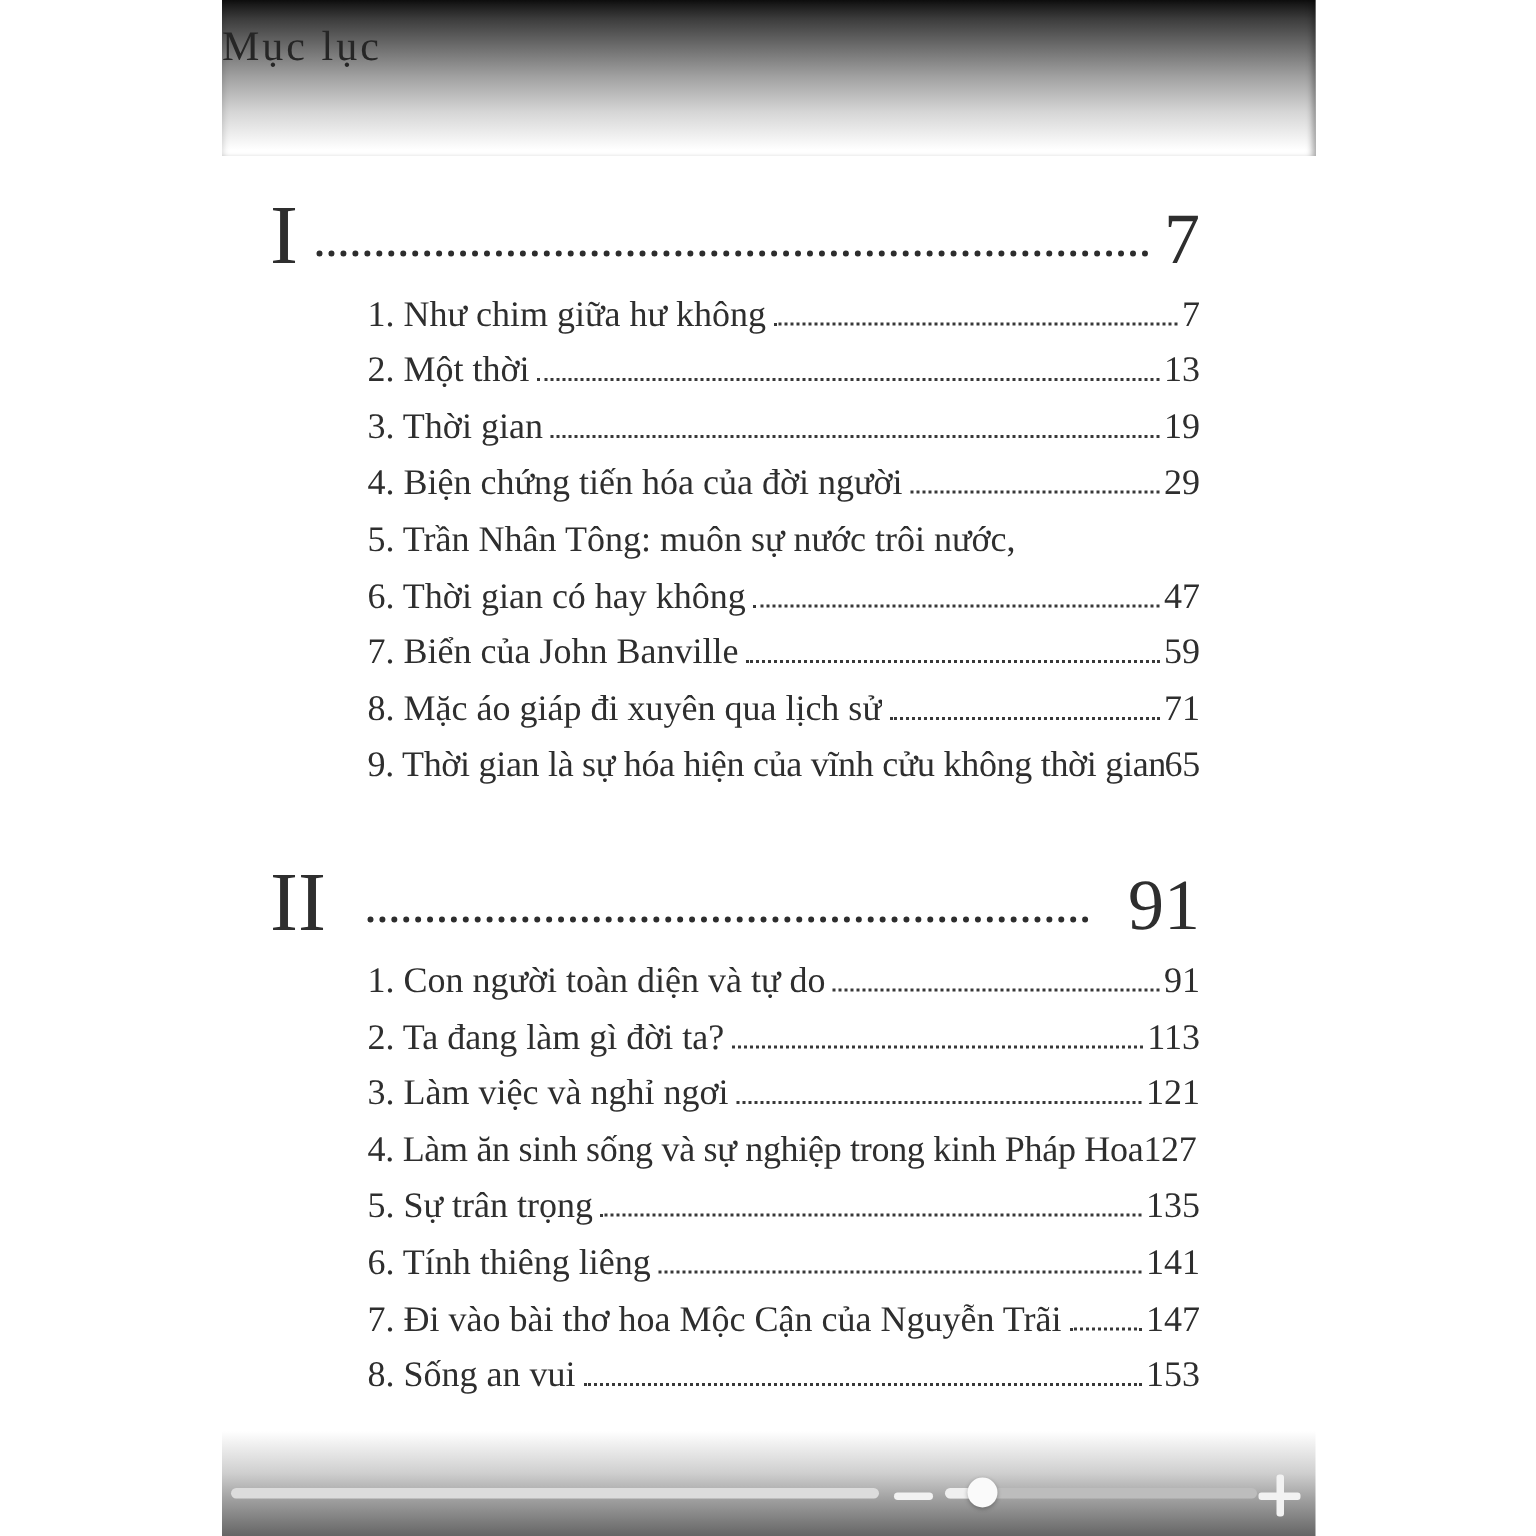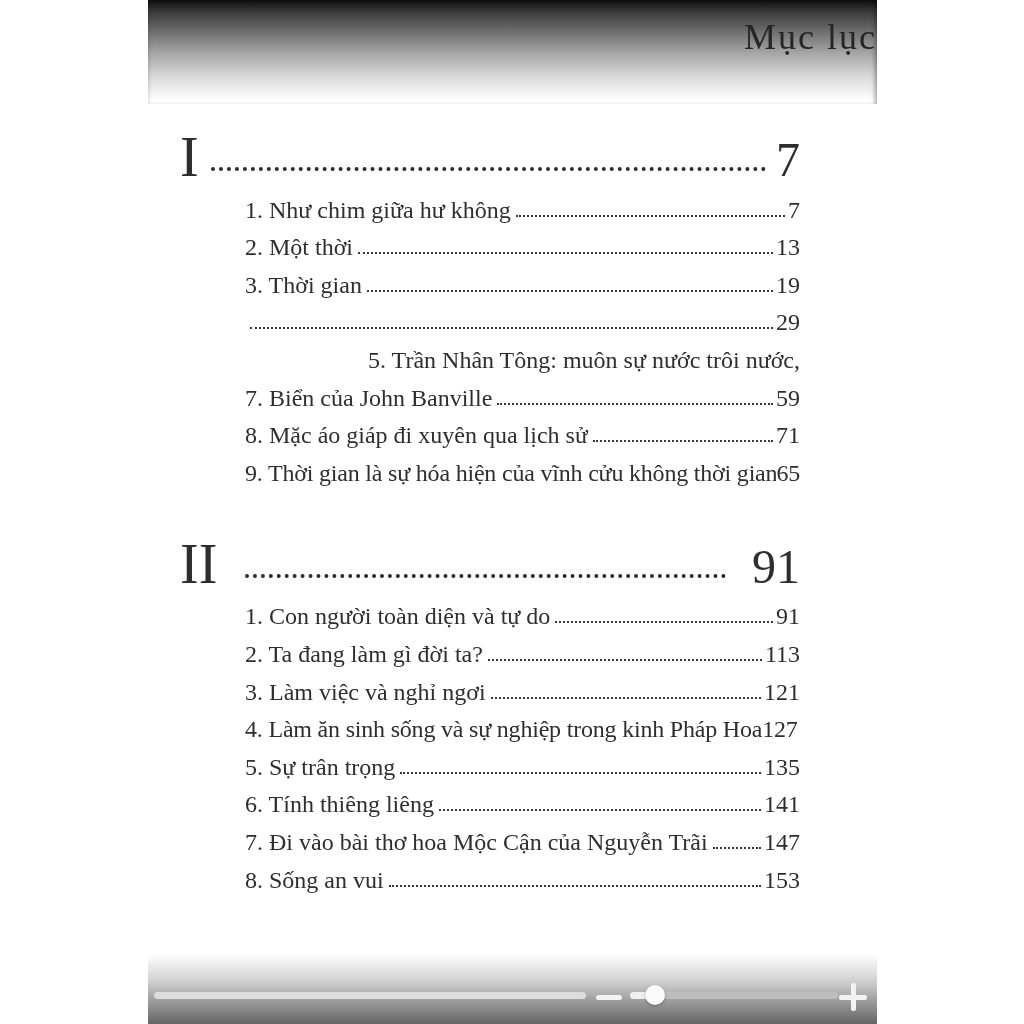--- a/index.html
+++ b/index.html
@@ -4,35 +4,35 @@
 <style>
   html,body{margin:0;padding:0;background:#ffffff;}
   .canvas{position:relative;width:1024px;height:1024px;background:#ffffff;overflow:hidden;
           font-family:"Liberation Serif", serif;color:#2e2e2e;}
   .page{position:absolute;left:148px;top:0;width:729px;height:1024px;background:#ffffff;}
 
   
   .header-band{position:absolute;top:0;left:0;width:100%;height:104px;
     background:linear-gradient(to bottom,#0f0f0f 0%,#3c3c3c 12%,#6d6d6d 30%,#a3a3a3 50%,#d6d6d6 72%,#ffffff 96%);
     box-shadow:inset -4px 0 4px -2px rgba(0,0,0,.35), inset 4px 0 4px -3px rgba(0,0,0,.15);}
-  .header-title{position:absolute;top:16px;left:0;width:100%;text-align:right;
-    font-size:36px;letter-spacing:2px;color:#262626;}
+  .header-title{position:absolute;top:16px;left:0;width:100%;text-align:left;
+    font-size:28px;letter-spacing:2px;color:#262626;}
 
   
   .toc{position:absolute;left:32px;right:77px;top:124px;z-index:2;}
   .sec-head{display:flex;align-items:flex-end;height:60px;}
   .sec-head .num{font-size:56px;line-height:.92;}
   .sec-head .leader{flex:1;min-width:0;border-bottom:4px dotted #2d2d2d;margin:0 10px 13px 12px;}
   .sec-head .pg{font-size:48px;line-height:1;}
   .entries{margin-top:2px;}
   .row{display:flex;align-items:flex-end;height:37.6px;font-size:24px;padding-left:65px;}
   .row .t{white-space:nowrap;min-width:0;overflow:hidden;}
   .row .leader{flex:1 1 0;min-width:0;border-bottom:2.5px dotted #383838;margin:0 3px 7px 5px;}
   .row .pg{flex:none;}
-  .row.firstline .t{flex:1;text-align:right;}
+  .row.firstline .t{flex:1;}
   .row.cont{padding-left:90px;}
   .row.tight{font-size:24px;letter-spacing:-0.2px;}
   .sec2{margin-top:44px;gap:16px;}
 
   
   .footer-band{position:absolute;bottom:0;left:0;width:100%;height:70px;z-index:1;
     background:linear-gradient(to bottom,rgba(255,255,255,0) 0%,#cfcfcf 40%,#a0a0a0 65%,#656565 100%);}
   .controls{position:absolute;bottom:0;left:0;width:100%;height:56px;z-index:3;}
   .track-left{position:absolute;left:6px;top:24px;width:432px;height:7px;background:#dcdcdc;border-radius:4px;}
   .minus-icon{position:absolute;left:448px;top:27px;width:26px;height:5px;background:#f2f2f2;border-radius:3px;}
@@ -71,25 +71,31 @@
           <span class="t"><span>2.</span> <span>Một thời</span></span>
           <span class="leader"></span>
           <span class="pg">13</span>
         </div>
         <div class="row">
           <span class="t"><span>3.</span> <span>Thời gian</span></span>
           <span class="leader"></span>
           <span class="pg">19</span>
         </div>
         <div class="row">
+          <span class="t"><span>4.</span> <span>Biện chứng tiến hóa của đời người</span></span>
           <span class="leader"></span>
           <span class="pg">29</span>
         </div>
         <div class="row firstline">
           <span class="t"><span>5.</span> <span>Trần Nhân Tông: muôn sự nước trôi nước,</span></span>
+        </div>
+        <div class="row">
+          <span class="t"><span>6.</span> <span>Thời gian có hay không</span></span>
+          <span class="leader"></span>
+          <span class="pg">47</span>
         </div>
         <div class="row">
           <span class="t"><span>7.</span> <span>Biển của John Banville</span></span>
           <span class="leader"></span>
           <span class="pg">59</span>
         </div>
         <div class="row">
           <span class="t"><span>8.</span> <span>Mặc áo giáp đi xuyên qua lịch sử</span></span>
           <span class="leader"></span>
           <span class="pg">71</span>

